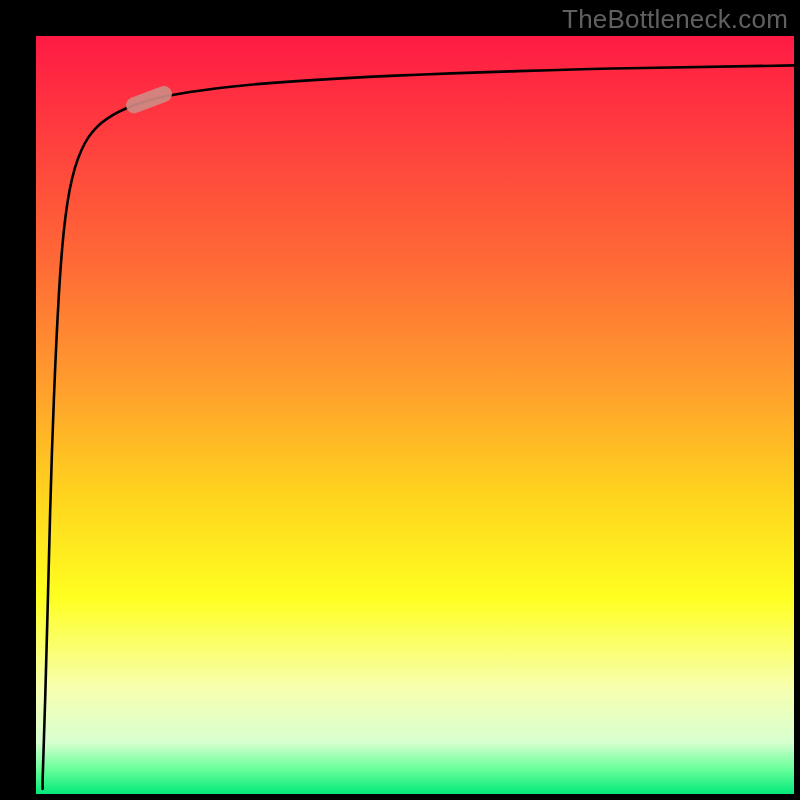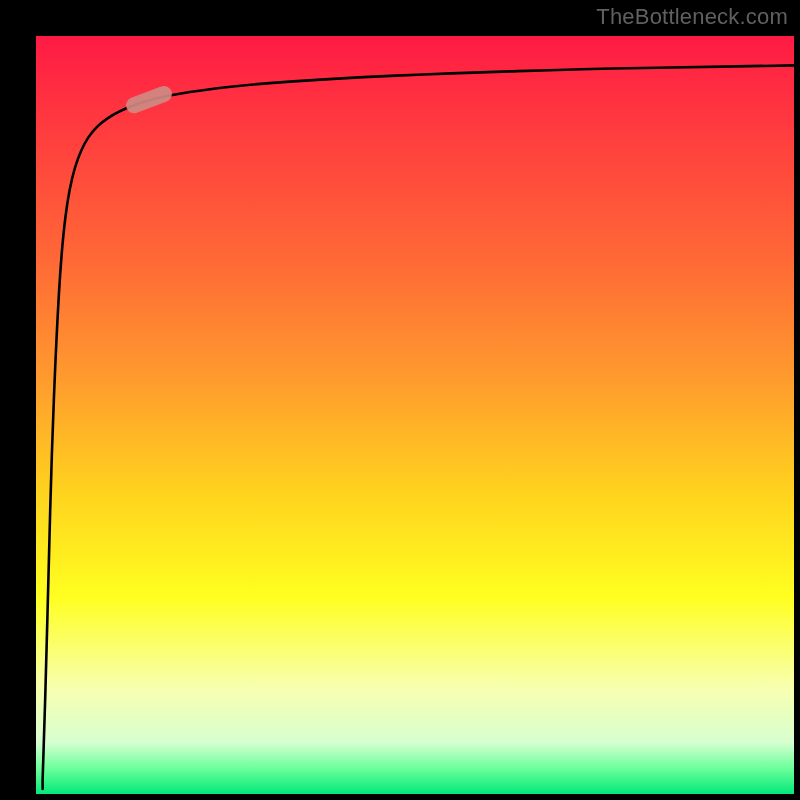--- a/index.html
+++ b/index.html
@@ -15,21 +15,21 @@
     position: relative;
     width: 800px;
     height: 800px;
     background: #000;
   }
   .watermark {
     position: absolute;
     top: 4px;
     right: 12px;
     color: #606060;
-    font-size: 22px;
+    font-size: 26px;
     font-weight: 400;
     letter-spacing: 0.2px;
     z-index: 5;
   }
   .plot-wrap {
     position: absolute;
     left: 35px;
     top: 35px;
     width: 760px;
     height: 760px;

